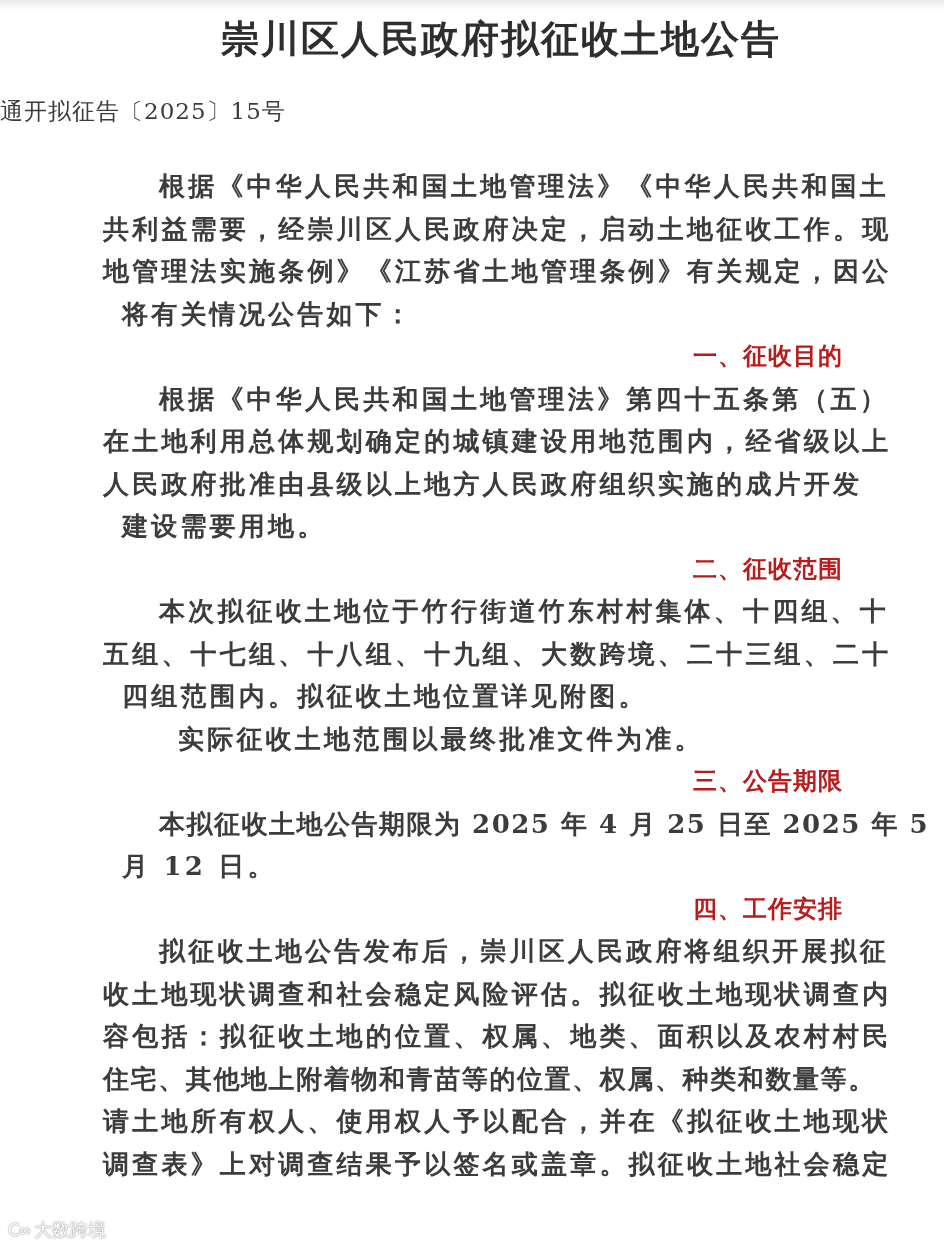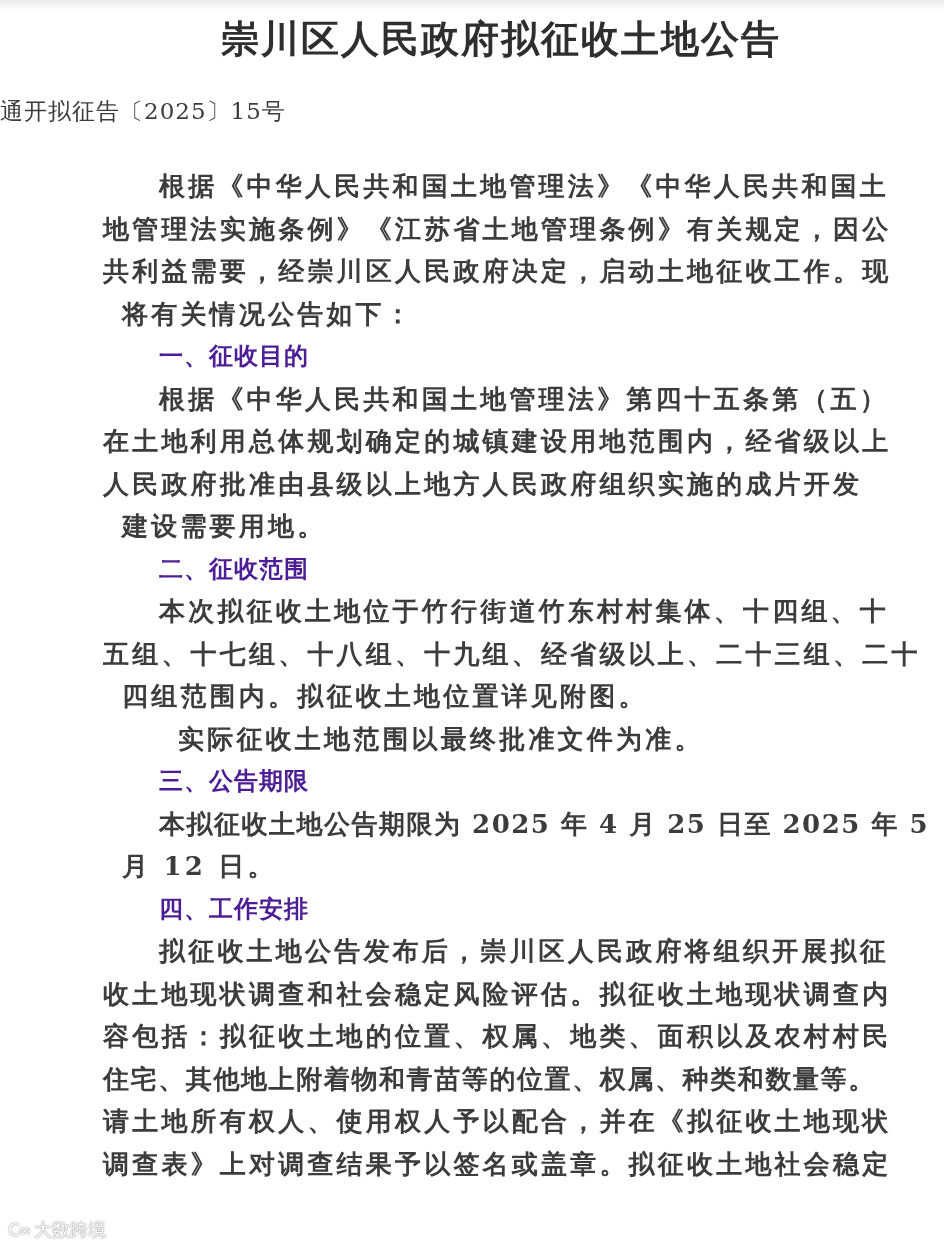--- a/index.html
+++ b/index.html
@@ -35,21 +35,21 @@
     white-space: nowrap; letter-spacing: 3.2px;
     text-align: justify; text-align-last: justify;
     color: #3c3c3c;
     font-weight: bold;
   }
   .line.last { text-align-last: left; margin-left: 19px; }
   .line.indent { padding-left: 56px; }
   .heading {
     height: 42.5px; line-height: 42.5px; padding-left: 56px;
     font-family: "DejaVu Sans", "Liberation Sans", sans-serif;
-    font-size: 24px; font-weight: bold; color: #4c1d95; letter-spacing: 1px;
+    font-size: 24px; font-weight: bold; color: #b91c1c; letter-spacing: 1px; text-align: right;
   }
   .watermark {
     position: absolute; left: 8px; top: 1218px;
     font-family: "DejaVu Sans", "Liberation Sans", sans-serif;
     font-size: 18px; color: #ffffff;
     text-shadow: 0 0 2px #9a9a9a, 0 0 1px #8a8a8a;
     display: flex; align-items: center; gap: 4px;
   }
   .wm-logo { font-size: 17px; letter-spacing: -2px; }
 </style>
@@ -58,33 +58,33 @@
 
 <div class="topshade"></div>
 
 <div class="page">
   <div class="title">崇川区人民政府拟征收土地公告</div>
   <div class="docno">通开拟征告〔2025〕15号</div>
 
   <div class="body">
 
     <div class="line indent">根据《中华人民共和国土地管理法》《中华人民共和国土</div>
+    <div class="line">共利益需要，经崇川区人民政府决定，启动土地征收工作。现</div>
     <div class="line">地管理法实施条例》《江苏省土地管理条例》有关规定，因公</div>
-    <div class="line">共利益需要，经崇川区人民政府决定，启动土地征收工作。现</div>
     <div class="line last">将有关情况公告如下：</div>
 
     <div class="heading">一、征收目的</div>
     <div class="line indent">根据《中华人民共和国土地管理法》第四十五条第（五）</div>
     <div class="line">在土地利用总体规划确定的城镇建设用地范围内，经省级以上</div>
     <div class="line">人民政府批准由县级以上地方人民政府组织实施的成片开发</div>
     <div class="line last">建设需要用地。</div>
 
     <div class="heading">二、征收范围</div>
     <div class="line indent">本次拟征收土地位于竹行街道竹东村村集体、十四组、十</div>
-    <div class="line">五组、十七组、十八组、十九组、经省级以上、二十三组、二十</div>
+    <div class="line">五组、十七组、十八组、十九组、大数跨境、二十三组、二十</div>
     <div class="line last">四组范围内。拟征收土地位置详见附图。</div>
     <div class="line indent last">实际征收土地范围以最终批准文件为准。</div>
 
     <div class="heading">三、公告期限</div>
     <div class="line indent" style="letter-spacing:1.5px;">本拟征收土地公告期限为 2025 年 4 月 25 日至 2025 年 5</div>
     <div class="line last">月 12 日。</div>
 
     <div class="heading">四、工作安排</div>
     <div class="line indent">拟征收土地公告发布后，崇川区人民政府将组织开展拟征</div>
     <div class="line">收土地现状调查和社会稳定风险评估。拟征收土地现状调查内</div>

